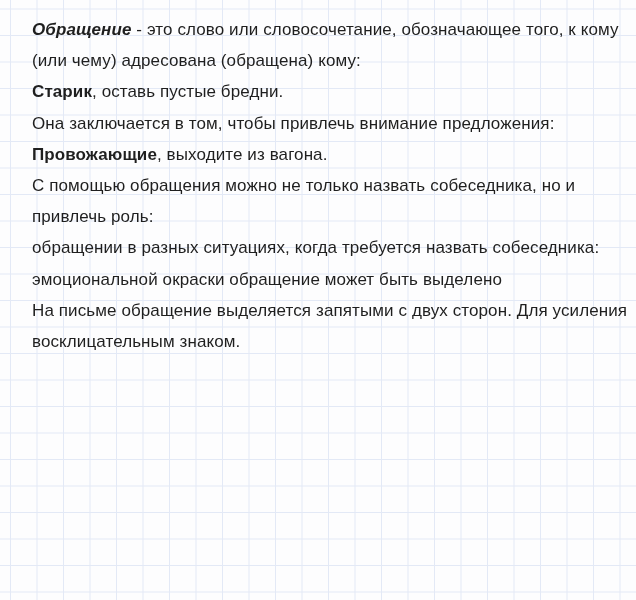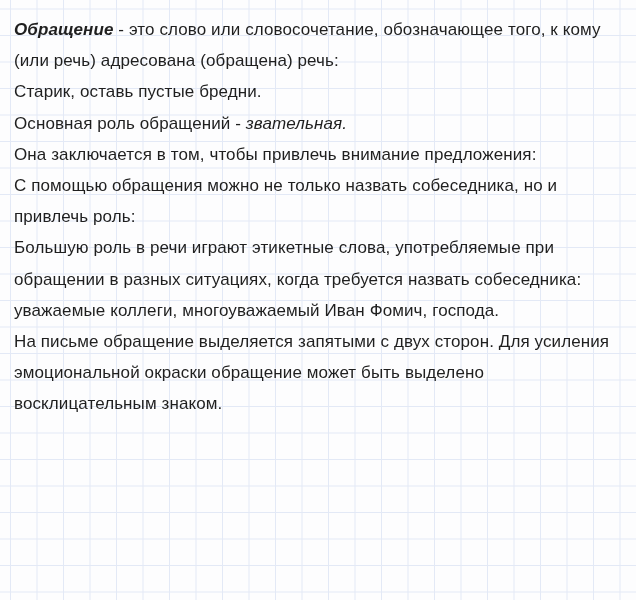--- a/index.html
+++ b/index.html
@@ -22,38 +22,37 @@
     box-sizing: border-box;
     width: 636px;
     padding: 14px 8px 0 14px;
     font-family: "Liberation Sans", sans-serif;
     font-size: 17px;
     line-height: 31.2px;
     letter-spacing: 0.1px;
   }
   .line {
     white-space: nowrap;
+    margin-left: 18px;
   }
   .run { font-weight: 400; font-style: normal; }
-  .run.bold { font-weight: 400; }
+  .run.bold { font-weight: 700; }
   .run.italic { font-style: italic; }
   .run.bold-italic { font-weight: 700; font-style: italic; }
 </style>
 </head>
 <body>
 
 <div class="page" style="background-color: rgb(253, 253, 254); background-image: linear-gradient(to right, rgb(227, 233, 246) 1px, transparent 1px), linear-gradient(rgb(227, 233, 246) 1px, transparent 1px); background-size: 26.5px 26.5px; background-position: 10px 8.5px;">
   <div class="doc" id="doc" style="color: rgb(31, 31, 31);">
       <div class="line"><span class="run bold-italic">Обращение</span><span class="run"> - это слово или словосочетание, обозначающее того, к кому</span></div>
-      <div class="line"><span class="run">(или речь) адресована (обращена) речь:</span></div>
+      <div class="line"><span class="run">(или чему) адресована (обращена) кому:</span></div>
       <div class="line"><span class="run bold">Старик</span><span class="run">, оставь пустые бредни.</span></div>
-      <div class="line"><span class="run">Основная роль обращений - </span><span class="run italic">звательная.</span></div>
       <div class="line"><span class="run">Она заключается в том, чтобы привлечь внимание предложения:</span></div>
+      <div class="line"><span class="run bold">Провожающие</span><span class="run">, выходите из вагона.</span></div>
       <div class="line"><span class="run">С помощью обращения можно не только назвать собеседника, но и</span></div>
       <div class="line"><span class="run">привлечь роль:</span></div>
-      <div class="line"><span class="run">Большую роль в речи играют этикетные слова, употребляемые при</span></div>
       <div class="line"><span class="run">обращении в разных ситуациях, когда требуется назвать собеседника:</span></div>
-      <div class="line"><span class="run bold">уважаемые коллеги, многоуважаемый Иван Фомич, господа.</span></div>
+      <div class="line"><span class="run">эмоциональной окраски обращение может быть выделено</span></div>
       <div class="line"><span class="run">На письме обращение выделяется запятыми с двух сторон. Для усиления</span></div>
-      <div class="line"><span class="run">эмоциональной окраски обращение может быть выделено</span></div>
       <div class="line"><span class="run">восклицательным знаком.</span></div>
     </div>
 </div>
 
 </body></html>

